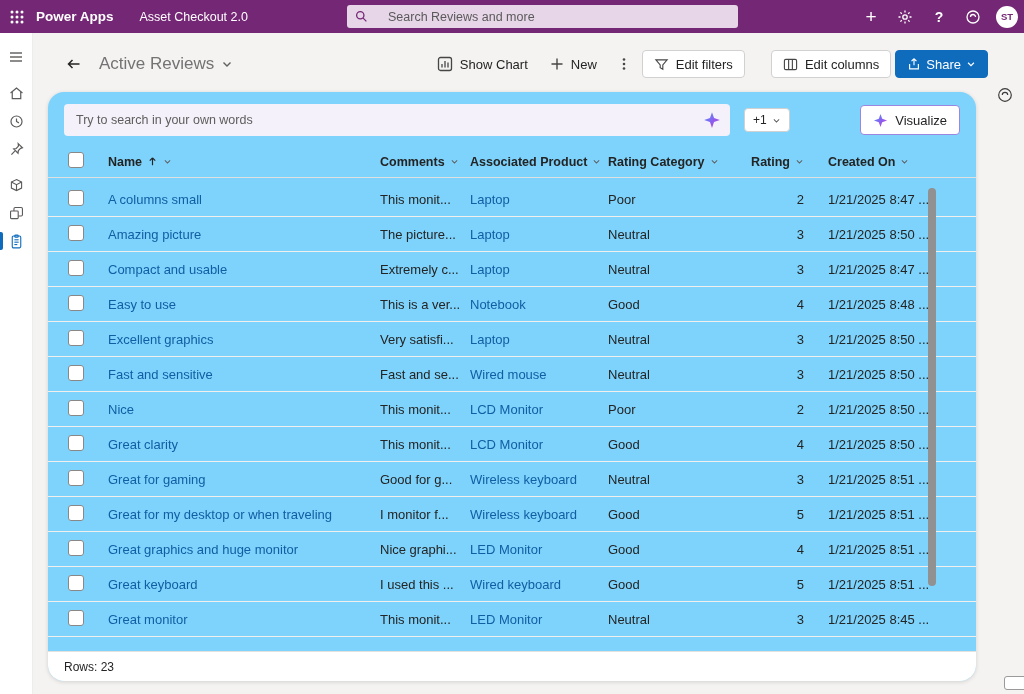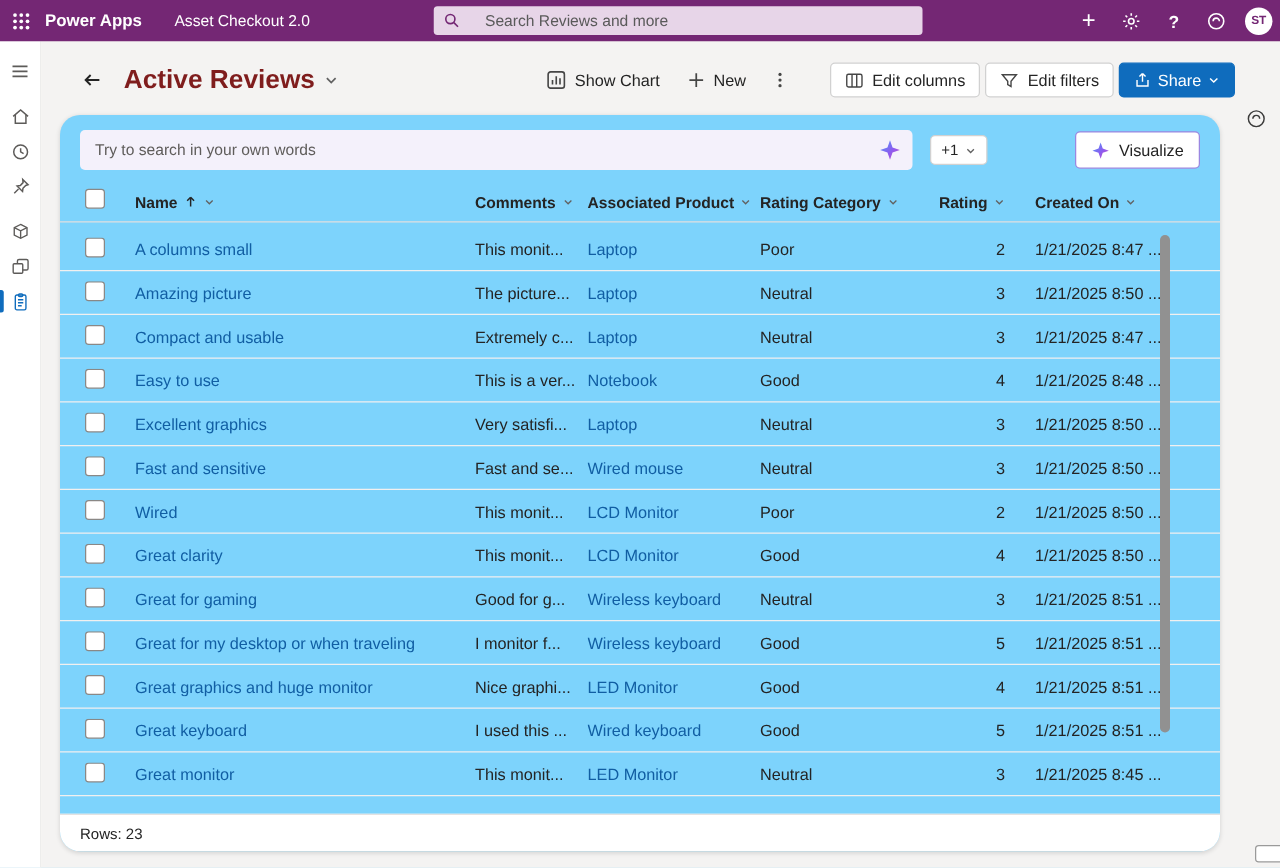--- a/index.html
+++ b/index.html
@@ -35,21 +35,21 @@
   .rail-gap { height:8px; }
 
   
   .main { position:absolute; left:33px; top:33px; width:991px; height:661px; background:#f4f3f2; }
 
   
   .command-bar { position:absolute; left:0; top:14px; width:991px; height:34px;
     display:flex; align-items:center; padding:0 36px 0 26px; }
   .back-btn { width:30px; height:30px; display:flex; align-items:center; justify-content:center;
     border-radius:4px; cursor:pointer; color:#242424; }
-  .view-title { font-size:21px; font-weight:bold; color:#7f1d1d; margin-left:10px; white-space:nowrap; }
+  .view-title { font-size:17px; font-weight:normal; color:#737373; margin-left:10px; white-space:nowrap; }
   .title-chev { margin-left:7px; color:#616161; display:flex; cursor:pointer; }
   .cb-right { margin-left:auto; display:flex; align-items:center; gap:4px; }
   .btn-subtle { display:flex; align-items:center; gap:7px; height:30px; padding:0 9px; border-radius:4px;
     font-size:13px; color:#242424; cursor:pointer; background:transparent; border:none;
     font-family:"Liberation Sans", sans-serif; white-space:nowrap; }
   .btn-icononly { padding:0 7px; }
   .btn-outline { display:flex; align-items:center; gap:7px; height:28px; padding:0 11px; border-radius:4px;
     font-size:13px; color:#242424; cursor:pointer; background:#fff; border:1px solid #d1d1d1;
     font-family:"Liberation Sans", sans-serif; white-space:nowrap; }
   .btn-primary { display:flex; align-items:center; gap:5px; height:28px; padding:0 11px; border-radius:4px;
@@ -259,38 +259,38 @@
       <button class="btn-subtle btn-icononly">
         <span class="icon-dark">
           <svg width="14" height="14" viewBox="0 0 14 14" fill="currentColor">
               <circle cx="7" cy="2.5" r="1.3"></circle>
               <circle cx="7" cy="7" r="1.3"></circle>
               <circle cx="7" cy="11.5" r="1.3"></circle>
             </svg>
         </span>
       </button>
 
+      <button class="btn-outline">
+        <span class="icon-dark">
+          <svg width="15" height="15" viewBox="0 0 16 16" fill="none" stroke="currentColor" stroke-width="1.2">
+              <path d="M2 3h12l-4.6 5.5V13l-2.8-1.6V8.5z"></path>
+            </svg>
+        </span>
+        <span>Edit filters</span>
+      </button>
+
       <button class="btn-outline gap-before">
         <span class="icon-dark">
           <svg width="15" height="15" viewBox="0 0 16 16" fill="none" stroke="currentColor" stroke-width="1.2">
               <rect x="1.5" y="2.5" width="13" height="11" rx="1.5"></rect>
               <line x1="6" y1="2.5" x2="6" y2="13.5"></line>
               <line x1="10" y1="2.5" x2="10" y2="13.5"></line>
             </svg>
         </span>
         <span>Edit columns</span>
-      </button>
-
-      <button class="btn-outline">
-        <span class="icon-dark">
-          <svg width="15" height="15" viewBox="0 0 16 16" fill="none" stroke="currentColor" stroke-width="1.2">
-              <path d="M2 3h12l-4.6 5.5V13l-2.8-1.6V8.5z"></path>
-            </svg>
-        </span>
-        <span>Edit filters</span>
       </button>
 
       <button class="btn-primary">
         <span style="display:flex">
           <svg width="14" height="14" viewBox="0 0 16 16" fill="none" stroke="#fff" stroke-width="1.3">
               <path d="M8 9.5V2M8 2 5.2 4.8M8 2l2.8 2.8"></path>
               <path d="M3 8v5.5h10V8"></path>
             </svg>
         </span>
         <span>Share</span>
@@ -447,21 +447,21 @@
     <div class="cell"><a class="link">Fast and sensitive</a></div>
     <div class="cell">Fast and se...</div>
     <div class="cell"><a class="link">Wired mouse</a></div>
     <div class="cell">Neutral</div>
     <div class="cell cell-rating">3</div>
     <div class="cell cell-created">1/21/2025 8:50 ...</div>
   </div>
 
   <div class="grid-row">
     <div class="cell"><span class="checkbox"></span></div>
-    <div class="cell"><a class="link">Wired</a></div>
+    <div class="cell"><a class="link">Nice</a></div>
     <div class="cell">This monit...</div>
     <div class="cell"><a class="link">LCD Monitor</a></div>
     <div class="cell">Poor</div>
     <div class="cell cell-rating">2</div>
     <div class="cell cell-created">1/21/2025 8:50 ...</div>
   </div>
 
   <div class="grid-row">
     <div class="cell"><span class="checkbox"></span></div>
     <div class="cell"><a class="link">Great clarity</a></div>

